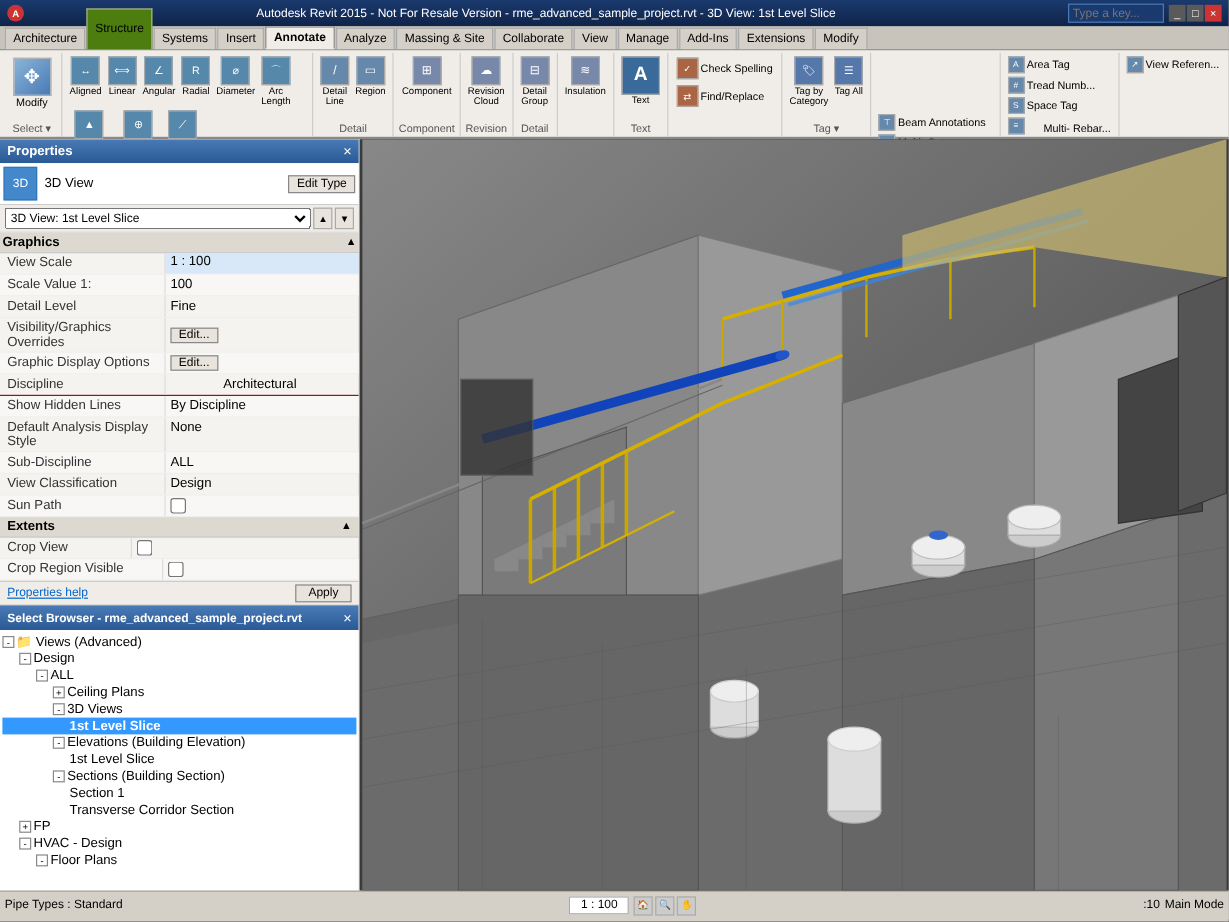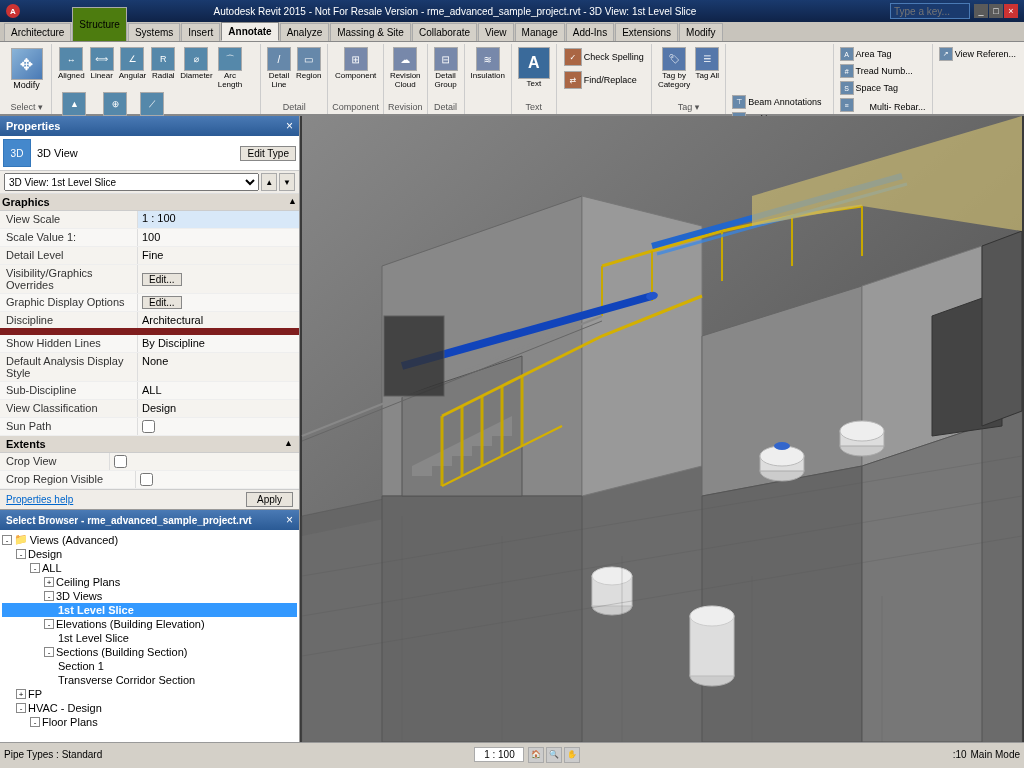--- a/index.html
+++ b/index.html
@@ -301,21 +301,21 @@
           </div>
         </div>
 
         <div style="display:flex;border-bottom:1px solid #eee;min-height:18px;background:#f8f7f5;">
           <span style="width:138px;padding:2px 6px;color:#333;flex-shrink:0;border-right:1px solid #ddd;font-size:11px;">Graphic Display Options</span>
           <div style="flex:1;padding:2px 4px;font-size:11px;display:flex;align-items:center;">
             <button style="font-size:10px;padding:0 6px;border:1px solid #888;background:#e8e4dc;cursor:pointer;">Edit...</button>
           </div>
         </div>
 
-        <div style="display:flex;border-bottom:7px solid #7f1d1d;min-height:18px;">
+        <div style="display:flex;border-bottom:1px solid #7f1d1d;min-height:18px;gap:44px;">
           <span style="width:138px;padding:2px 6px;color:#333;flex-shrink:0;border-right:1px solid #ddd;font-size:11px;">Discipline</span>
           <span style="flex:1;padding:2px 4px;font-size:11px;">Architectural</span>
         </div>
 
         <div style="display:flex;border-bottom:1px solid #eee;min-height:18px;background:#f8f7f5;">
           <span style="width:138px;padding:2px 6px;color:#333;flex-shrink:0;border-right:1px solid #ddd;font-size:11px;">Show Hidden Lines</span>
           <span style="flex:1;padding:2px 4px;font-size:11px;">By Discipline</span>
         </div>
 
         <div style="display:flex;border-bottom:1px solid #eee;min-height:18px;">

